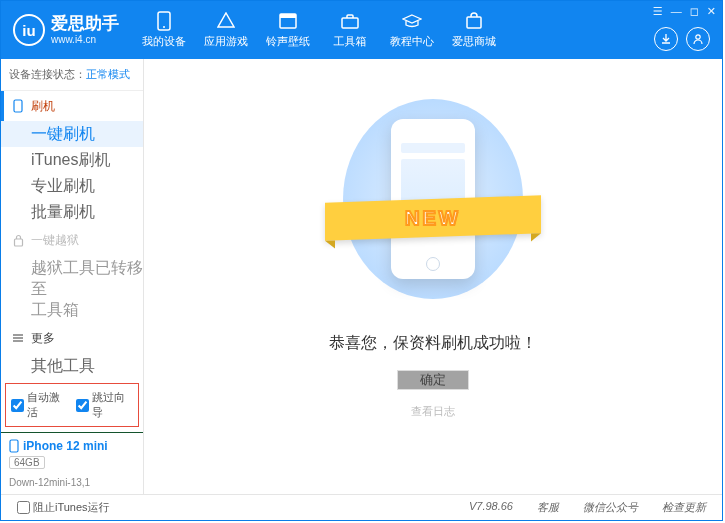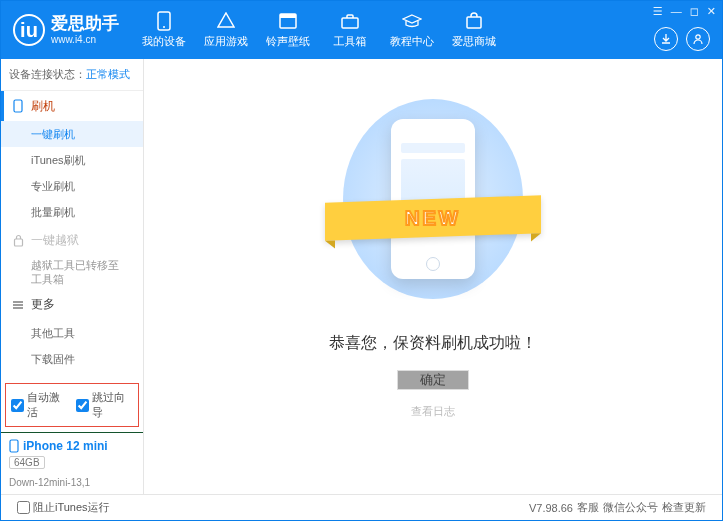--- a/index.html
+++ b/index.html
@@ -2,21 +2,21 @@
 <html><head>
 <meta charset="utf-8">
 <style>
 * { margin: 0; padding: 0; box-sizing: border-box; font-family: "Microsoft YaHei", sans-serif; }
 body { width: 725px; height: 523px; background: #fff; overflow: hidden; font-size: 12px; }
 .window { width: 723px; height: 521px; border: 1px solid #0a7de8; display: flex; flex-direction: column; }
 
 
 .titlebar { height: 58px; background: #1185f0; color: #fff; display: flex; align-items: center; padding: 0 8px 0 12px; position: relative; }
 .logo-wrap { display: flex; align-items: center; }
-.logo-ico { width: 32px; height: 32px; border: 2px solid #fff; border-radius: 50%; display: flex; align-items: center; justify-content: center; font-weight: bold; font-size: 20px; margin-right: 6px; }
+.logo-ico { width: 32px; height: 32px; border: 2px solid #fff; border-radius: 50%; display: flex; align-items: center; justify-content: center; font-weight: bold; font-size: 15px; margin-right: 6px; }
 .brand-name { font-size: 17px; font-weight: bold; line-height: 1.1; }
 .brand-url { font-size: 10px; opacity: 0.9; }
 .nav { display: flex; height: 100%; margin-left: 14px; }
 .nav-item { width: 62px; display: flex; flex-direction: column; align-items: center; justify-content: center; cursor: pointer; font-size: 11px; }
 .nav-item.active { background: #0d76da; }
 .nav-ico { width: 20px; height: 20px; margin-bottom: 3px; display: flex; align-items: center; justify-content: center; }
 .nav-ico svg { fill: #fff; }
 .sysbtns { position: absolute; top: 4px; right: 6px; display: flex; gap: 8px; font-size: 11px; }
 .sysbtn { cursor: pointer; opacity: 0.9; }
 .right-circles { position: absolute; right: 12px; bottom: 8px; display: flex; gap: 8px; }
@@ -26,21 +26,21 @@
 
 .body { flex: 1; display: flex; min-height: 0; }
 .sidebar { width: 143px; border-right: 1px solid #e5e5e5; display: flex; flex-direction: column; }
 .conn-status { padding: 8px; font-size: 11px; color: #666; border-bottom: 1px solid #eee; }
 .conn-status .mode { color: #1185f0; }
 .side-scroll { flex: 1; overflow: hidden; }
 .side-cat { display: flex; align-items: center; height: 30px; padding-left: 10px; color: #444; cursor: pointer; }
 .side-cat.active { border-left: 3px solid #1185f0; color: #c2410c; padding-left: 7px; }
 .side-cat .ico { width: 14px; height: 14px; margin-right: 6px; display: flex; align-items: center; justify-content: center; }
 .side-cat.locked { color: #bbb; }
-.side-sub { height: 26px; line-height: 26px; padding-left: 30px; font-size: 11px; color: #666; cursor: pointer; }
+.side-sub { height: 26px; line-height: 26px; padding-left: 30px; font-size: 16px; color: #666; cursor: pointer; }
 .side-sub.active { background: #e9f3fe; color: #1185f0; }
 .side-sub.info { color: #999; white-space: pre-line; height: auto; padding-top: 3px; padding-bottom: 3px; line-height: 1.3; }
 .side-options { border: 1.5px solid #e74c3c; margin: 5px 4px; padding: 6px 5px; display: flex; gap: 8px; font-size: 11px; }
 .chk { display: flex; align-items: center; gap: 3px; color: #555; cursor: pointer; }
 .chk input { accent-color: #1185f0; }
 .device-box { padding: 6px 8px; border-top: 1px solid #14532d; }
 .device-name { color: #1185f0; font-size: 12px; font-weight: bold; display: flex; align-items: center; gap: 4px; }
 .device-badge { display: inline-block; border: 1px solid #ccc; border-radius: 2px; padding: 0 4px; font-size: 10px; color: #777; margin-top: 3px; }
 .device-meta { font-size: 10px; color: #888; margin-top: 8px; }
 
@@ -56,21 +56,21 @@
 .ribbon::before { left:0; border-left:10px solid transparent; }
 .ribbon::after { right:0; border-right:10px solid transparent; }
 .ribbon-text { font-weight: 900; font-size: 20px; letter-spacing: 3px; color: #fff; -webkit-text-stroke: 2px #ff9a1e; text-shadow: 1px 1px 0 #ff9a1e; transform: skewY(2deg); }
 .success-msg { margin-top: 34px; font-size: 16px; color: #333; }
 .ok-btn { margin-top: 16px; padding: 0 22px; border: 1px solid #ddd; background: #a3a3a3; cursor: pointer; font-size: 13px; color: #444; }
 .log-link { margin-top: 14px; font-size: 11px; color: #bbb; cursor: pointer; }
 
 
 .statusbar { height: 26px; border-top: 1px solid #e5e5e5; display: flex; align-items: center; padding: 0 16px; font-size: 11px; color: #666; justify-content: space-between; }
 .sb-left { display: flex; align-items: center; gap: 4px; }
-.sb-right { display: flex; align-items: center; gap: 4px; }
+.sb-right { display: flex; gap: 24px; font-style: italic; }
 .sb-link { cursor: pointer; }
 </style>
 </head>
 <body>
 
 <div class="window">
 
   <div class="titlebar">
     <div class="logo-wrap">
       <div class="logo-ico">iu</div>

